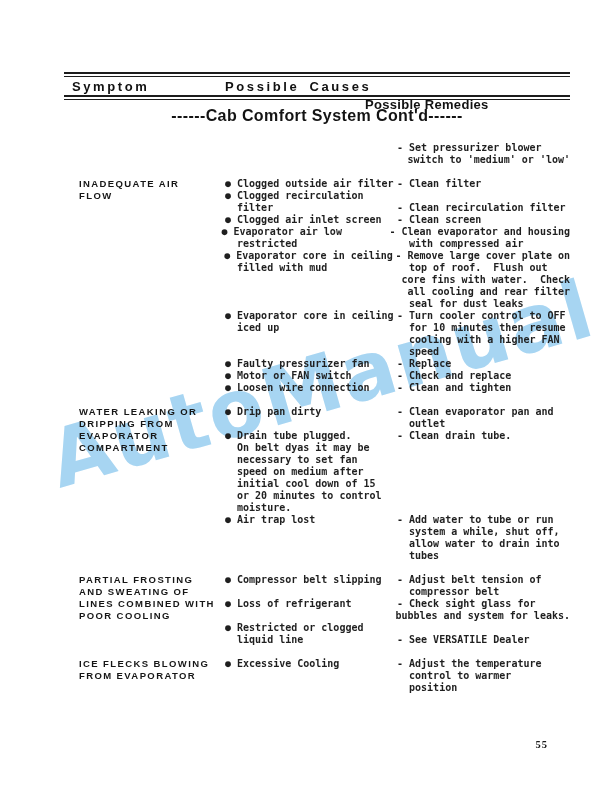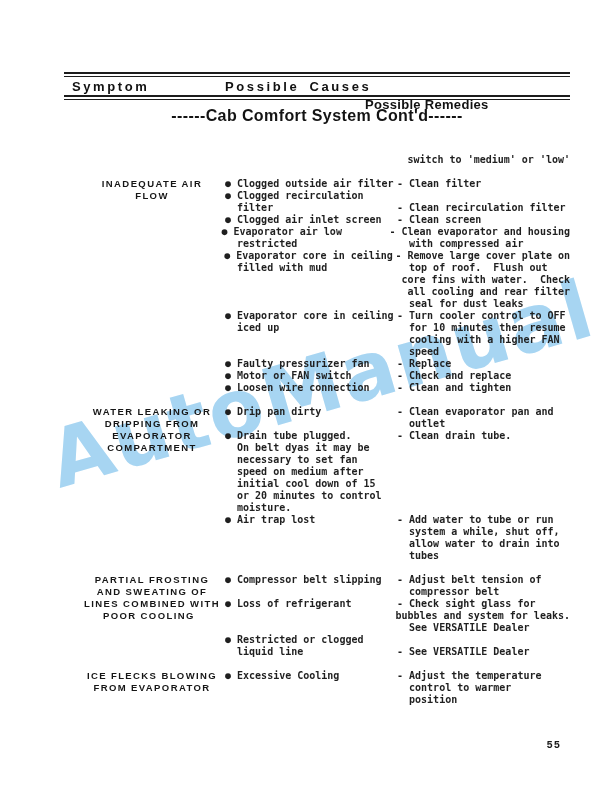--- a/index.html
+++ b/index.html
@@ -29,33 +29,33 @@
     font-family:"Liberation Sans", sans-serif; font-weight:bold;
     font-size:16px; letter-spacing:0.4px; color:#131313;
   }
   .groups { margin-top:17px; }
   .group { margin-bottom:12px; }
   .line { display:flex; height:12px; }
   .cell-sym {
     width:161px; padding-left:15px; box-sizing:border-box;
     font-family:"Liberation Sans", sans-serif; font-weight:bold;
     font-size:9.5px; line-height:12px; letter-spacing:1.4px;
-    color:#161616; white-space:pre; overflow:visible;text-align:center;
+    color:#161616; white-space:pre; overflow:visible;
   }
   .cell-cause {
     width:172px; font-size:10px; line-height:12px; font-weight:bold;
     color:#1f1f1f; white-space:pre; overflow:visible;
   }
   .cell-rem {
     flex:1; font-size:10px; line-height:12px; font-weight:bold;
     color:#1f1f1f; white-space:pre; overflow:visible;
   }
   .page-number {
-    position:absolute; right:51px; top:739px;
-    font-family:Liberation Mono, monospace; font-weight:bold;
+    position:absolute; right:64px; top:739px;
+    font-family:Liberation Serif, serif; font-weight:bold;
     font-size:10.5px; letter-spacing:1px; color:#1a1a1a;
   }
 </style>
 </head>
 <body>
 
 <div class="page">
   <div class="watermark" style="color: rgb(167, 213, 242);">AutoManual</div>
   <div class="content">
     <div class="sheet">
@@ -65,20 +65,21 @@
         <span class="h-col h2">Possible Causes</span>
         <span class="h-col h3">Possible Remedies</span>
       </div>
       <div class="rule"></div>
       <div class="section-title">------Cab Comfort System Cont'd------</div>
       <div class="groups">
           <div class="group">
             <div class="line">
               <span class="cell-sym"></span>
               <span class="cell-cause"></span>
+              <span class="cell-rem">- Set pressurizer blower</span>
             </div>
             <div class="line">
               <span class="cell-sym"></span>
               <span class="cell-cause"></span>
               <span class="cell-rem">  switch to 'medium' or 'low'</span>
             </div>
           </div>
           <div class="group">
             <div class="line">
               <span class="cell-sym">INADEQUATE AIR</span>
@@ -251,25 +252,20 @@
             </div>
             <div class="line">
               <span class="cell-sym">LINES COMBINED WITH</span>
               <span class="cell-cause">● Loss of refrigerant</span>
               <span class="cell-rem">- Check sight glass for</span>
             </div>
             <div class="line">
               <span class="cell-sym">POOR COOLING</span>
               <span class="cell-cause"></span>
               <span class="cell-rem">  bubbles and system for leaks.</span>
-            </div>
-            <div class="line">
-              <span class="cell-sym"></span>
-              <span class="cell-cause"></span>
-              <span class="cell-rem">  See VERSATILE Dealer</span>
             </div>
             <div class="line">
               <span class="cell-sym"></span>
               <span class="cell-cause">● Restricted or clogged</span>
               <span class="cell-rem"></span>
             </div>
             <div class="line">
               <span class="cell-sym"></span>
               <span class="cell-cause">  liquid line</span>
               <span class="cell-rem">- See VERSATILE Dealer</span>

